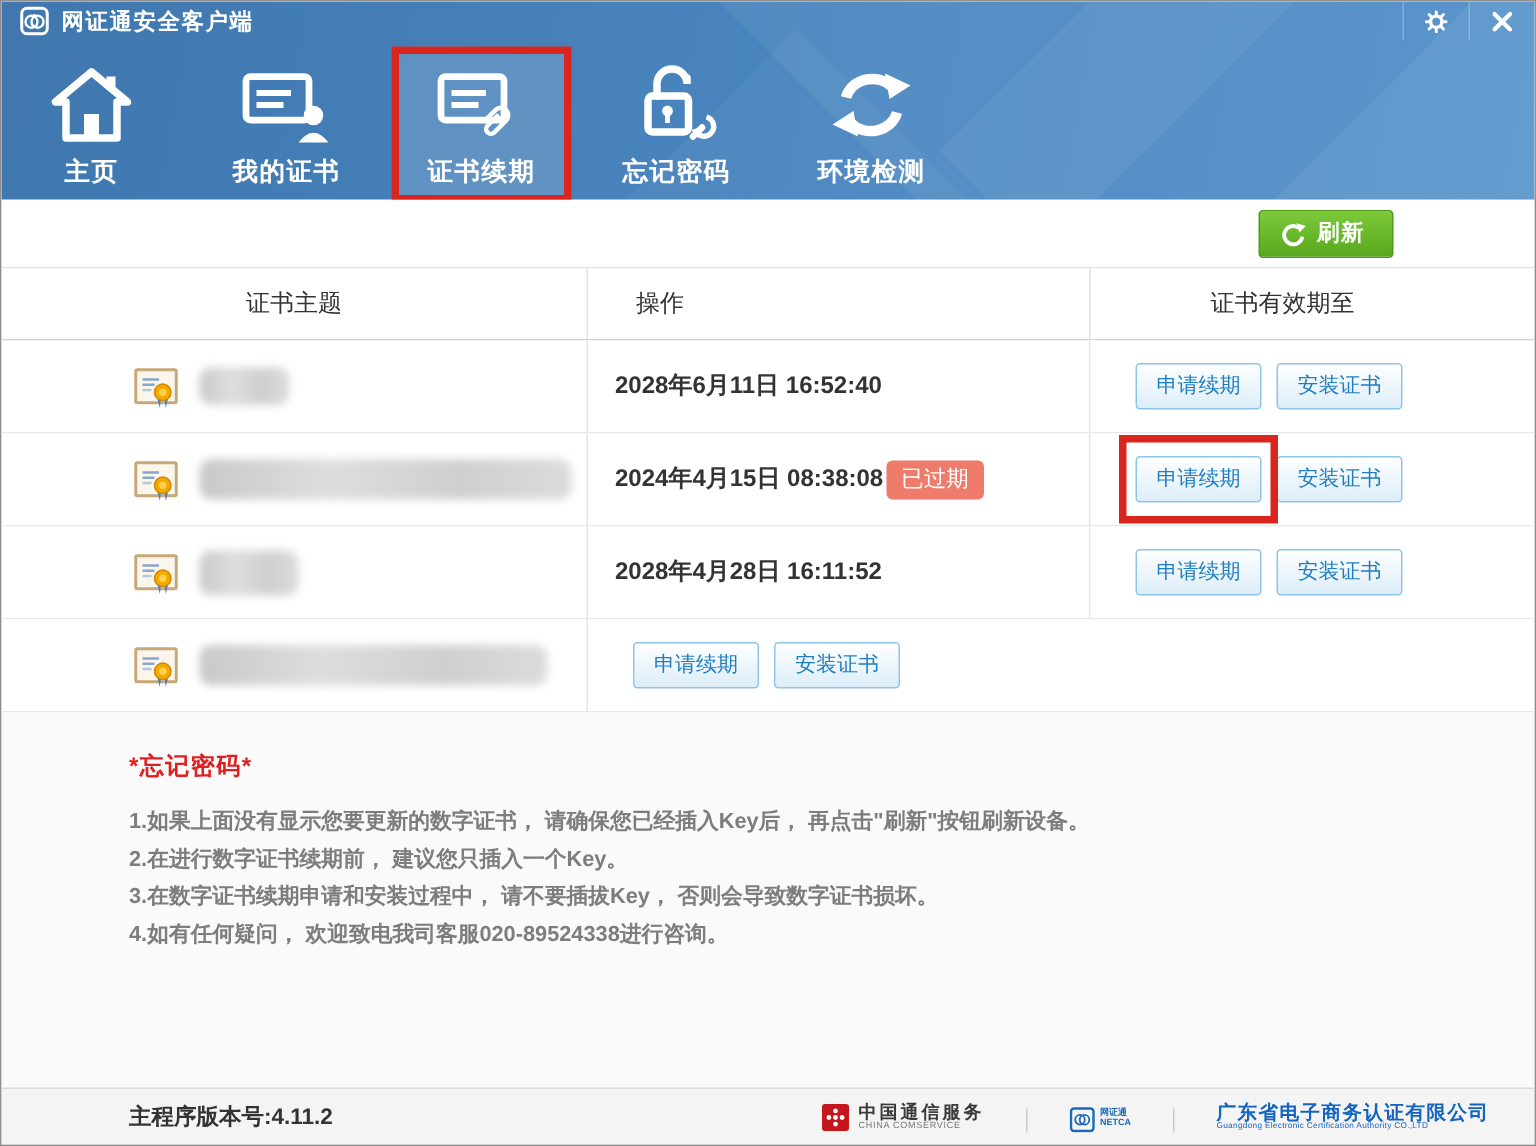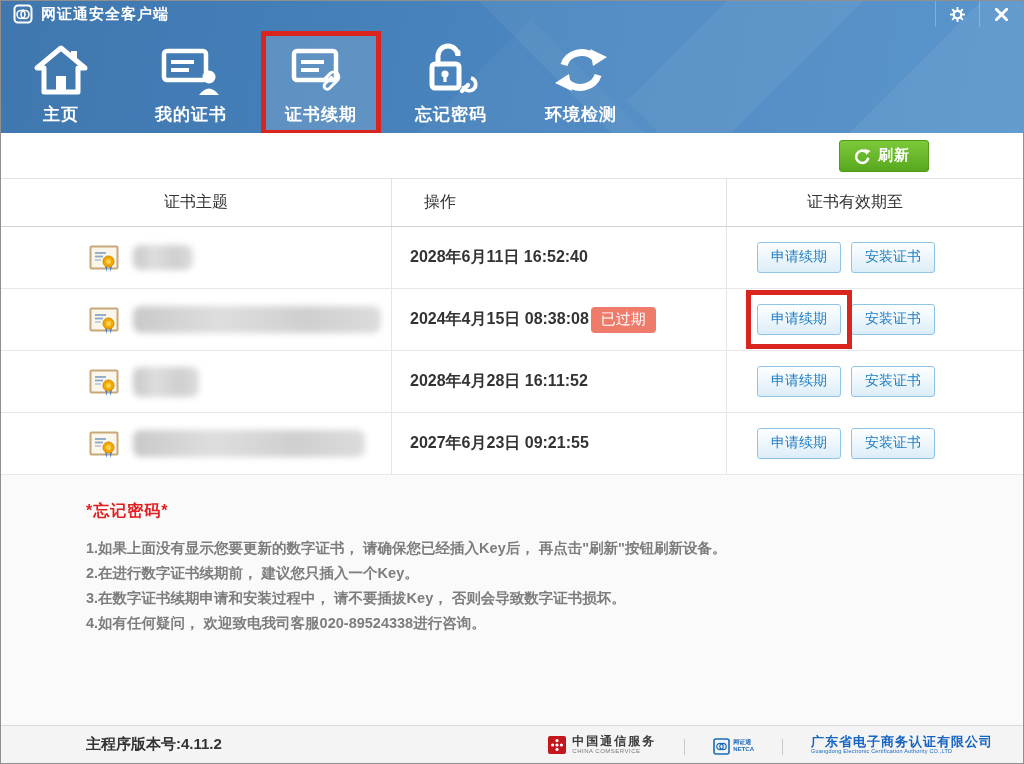--- a/index.html
+++ b/index.html
@@ -277,23 +277,20 @@
         <line x1="6" y1="10" x2="17" y2="10" stroke="#8aa6c8" stroke-width="1.8"></line>
         <line x1="6" y1="13.5" x2="14" y2="13.5" stroke="#8aa6c8" stroke-width="1.8"></line>
         <line x1="6" y1="17" x2="12" y2="17" stroke="#b8c6d8" stroke-width="1.6"></line>
         <polygon points="16,23 18.5,22 17.5,29" fill="#4a7fd0"></polygon>
         <polygon points="23,23 20.5,22 21.5,29" fill="#4a7fd0"></polygon>
         <circle cx="19.5" cy="18.5" r="5.5" fill="#f5a800" stroke="#cf8900"></circle>
         <circle cx="19.5" cy="18.5" r="2.5" fill="#ffd24d"></circle>
       </svg>
       <div class="blur-name bn4"></div>
     </div>
-    <div class="td td-expiry">
-      <span>2027年6月23日 09:21:55</span>
-    </div>
     <div class="td td-ops">
       <button class="act-btn">申请续期</button>
       <button class="act-btn">安装证书</button>
     </div>
   </div>
 
   <div class="notes">
     <div class="notes-title">*忘记密码*</div>
     <div class="note-line">1.如果上面没有显示您要更新的数字证书， 请确保您已经插入Key后， 再点击"刷新"按钮刷新设备。</div>
     <div class="note-line">2.在进行数字证书续期前， 建议您只插入一个Key。</div>

